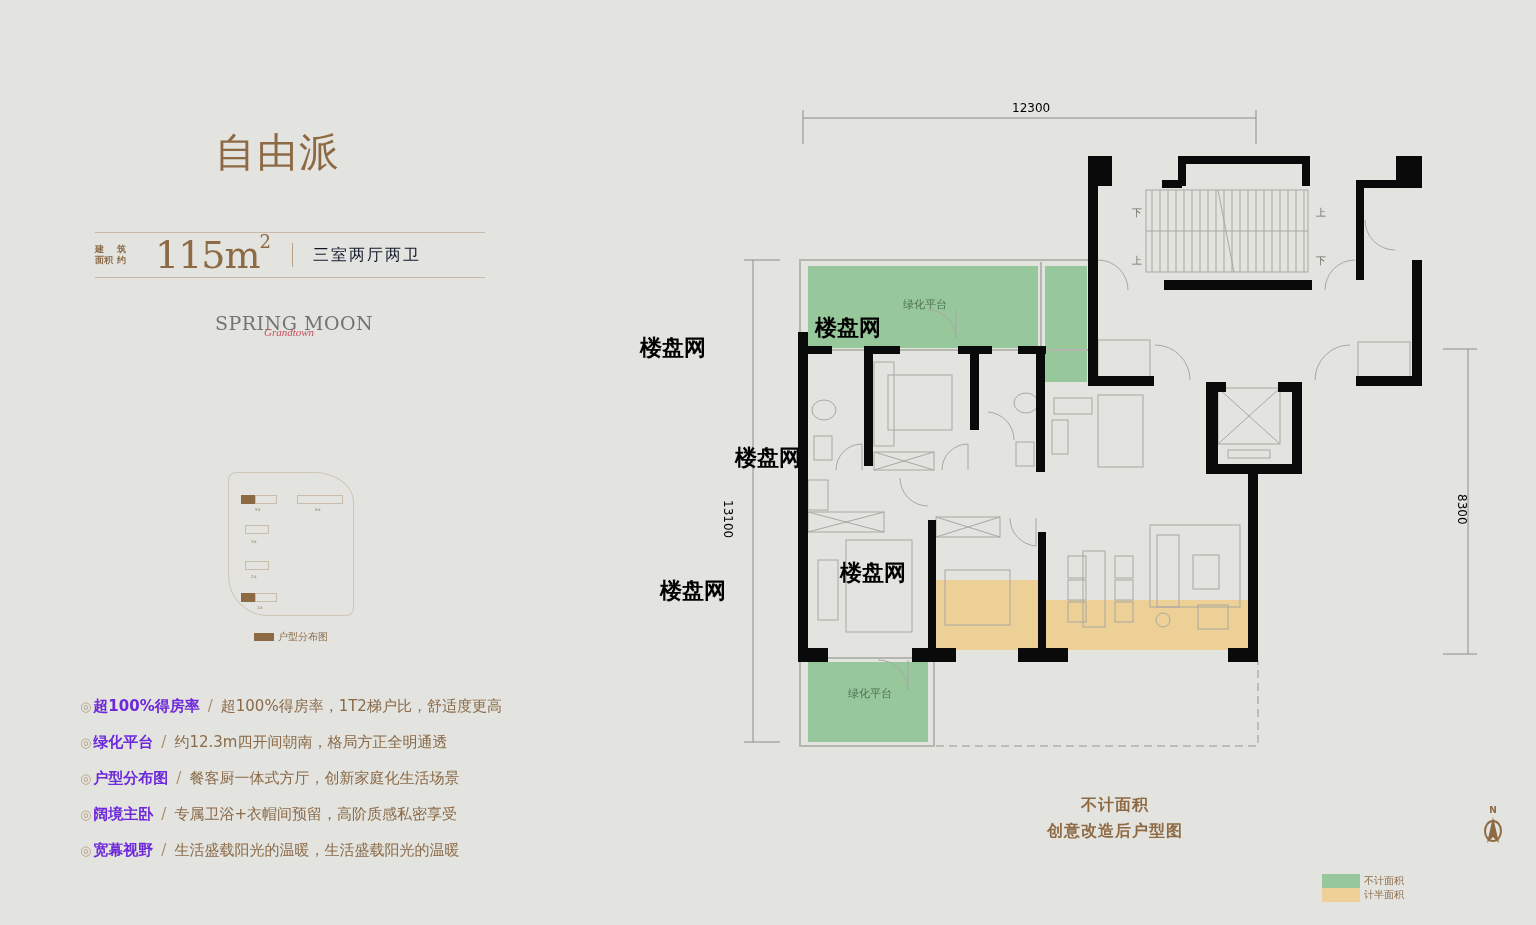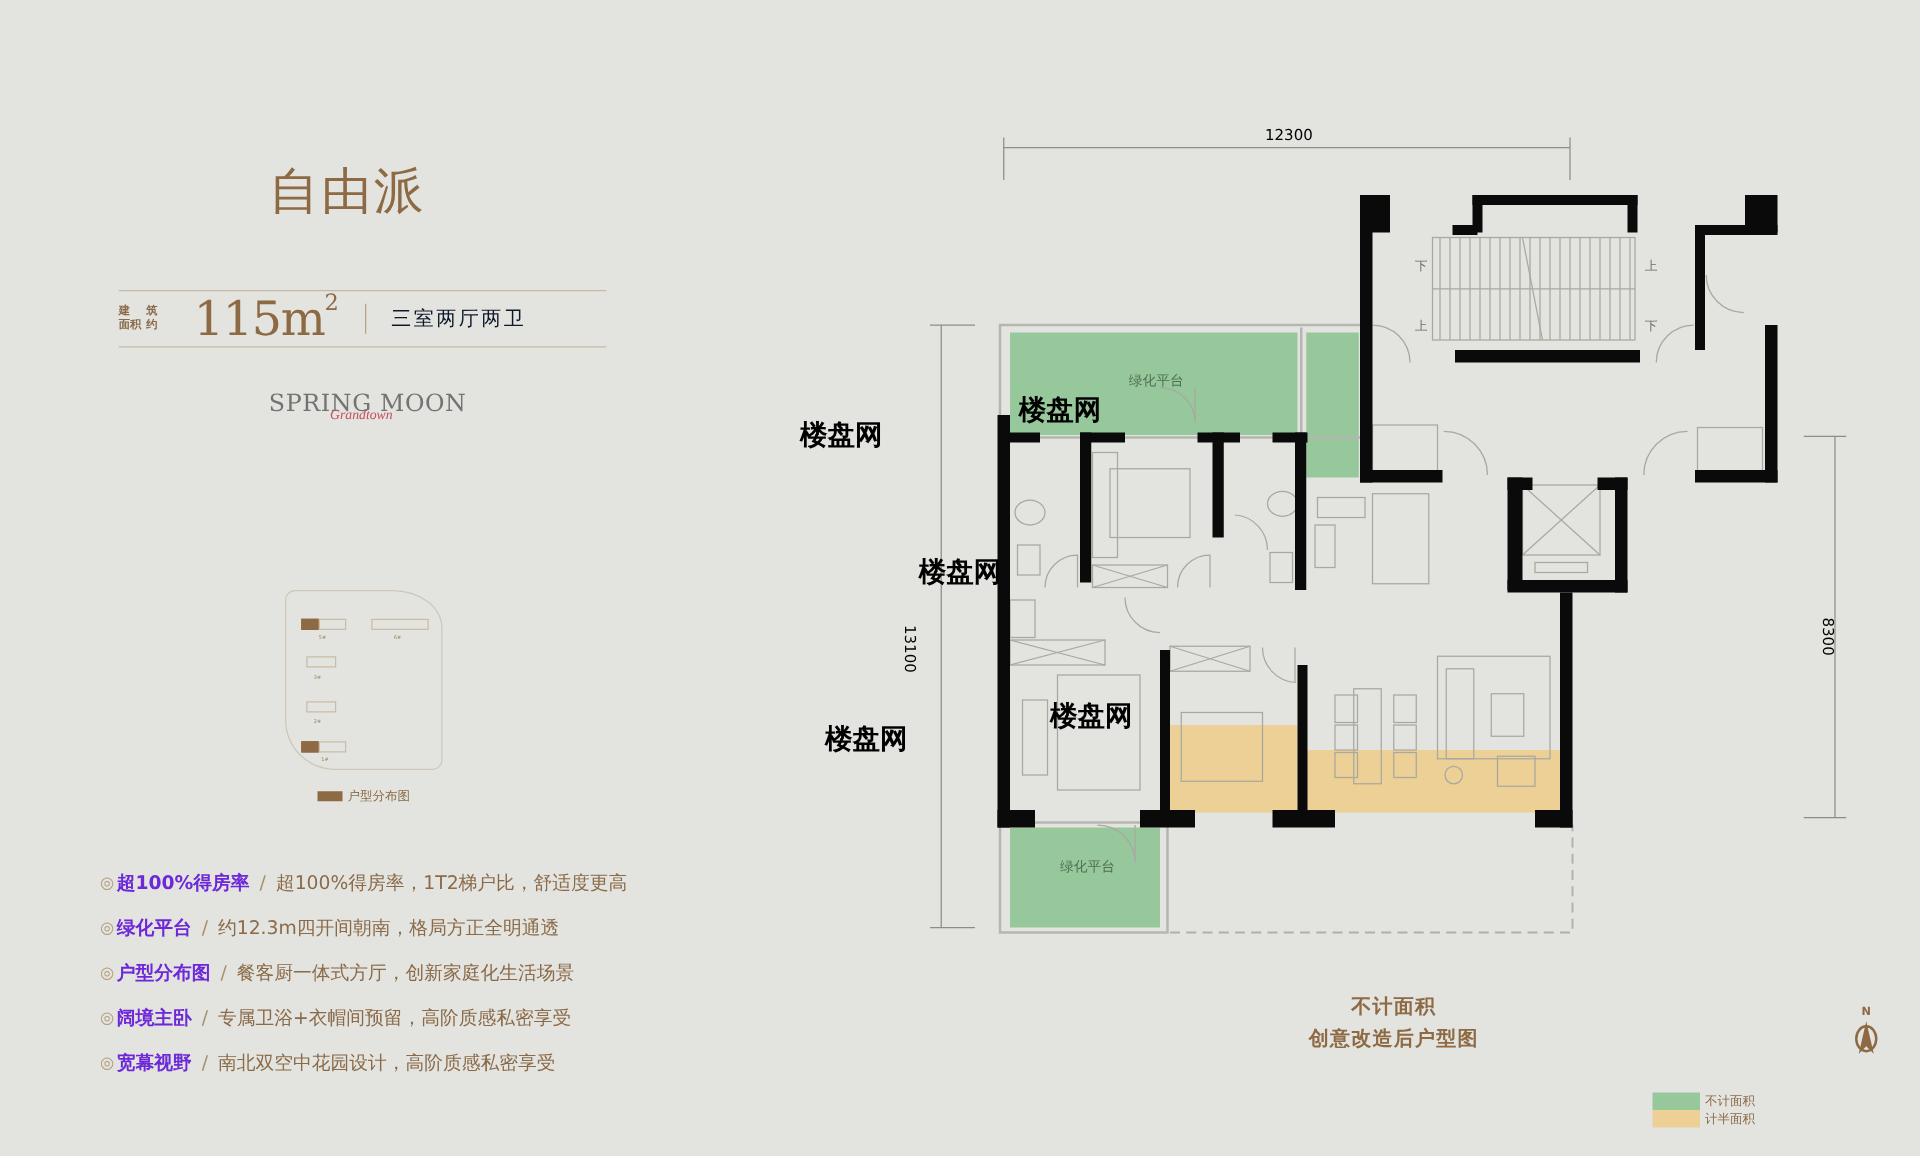--- a/index.html
+++ b/index.html
@@ -109,21 +109,21 @@
   <div class="feat">
     <span class="bullet">◎</span>
     <span class="head">阔境主卧</span>
     <span class="slash">/</span>
     <span>专属卫浴+衣帽间预留，高阶质感私密享受</span>
   </div>
   <div class="feat">
     <span class="bullet">◎</span>
     <span class="head">宽幕视野</span>
     <span class="slash">/</span>
-    <span>南北双空中花园设计，高阶质感私密享受</span>
+    <span>生活盛载阳光的温暖，生活盛载阳光的温暖</span>
   </div>
 </div>
 
 <svg class="abs" style="left:0;top:0;" width="1536" height="925">
 
   <g stroke="#8d8d88" stroke-width="1" fill="none">
     <line x1="803" y1="118" x2="1256" y2="118"></line>
     <line x1="803" y1="110" x2="803" y2="144"></line>
     <line x1="1256" y1="110" x2="1256" y2="144"></line>
     <line x1="753" y1="260" x2="753" y2="742"></line>

